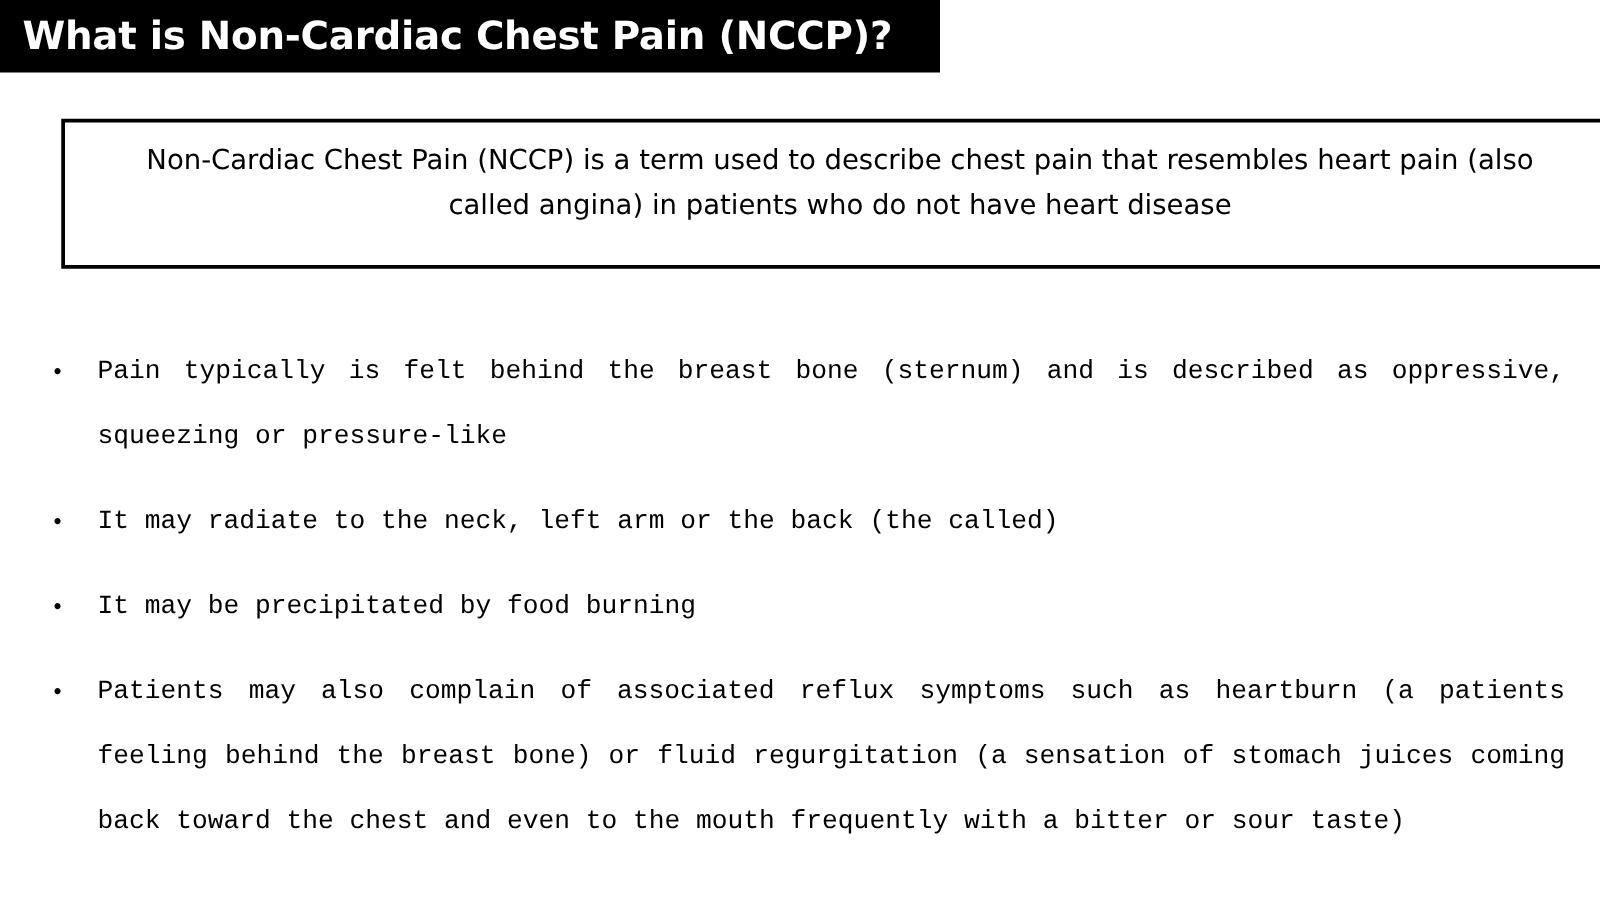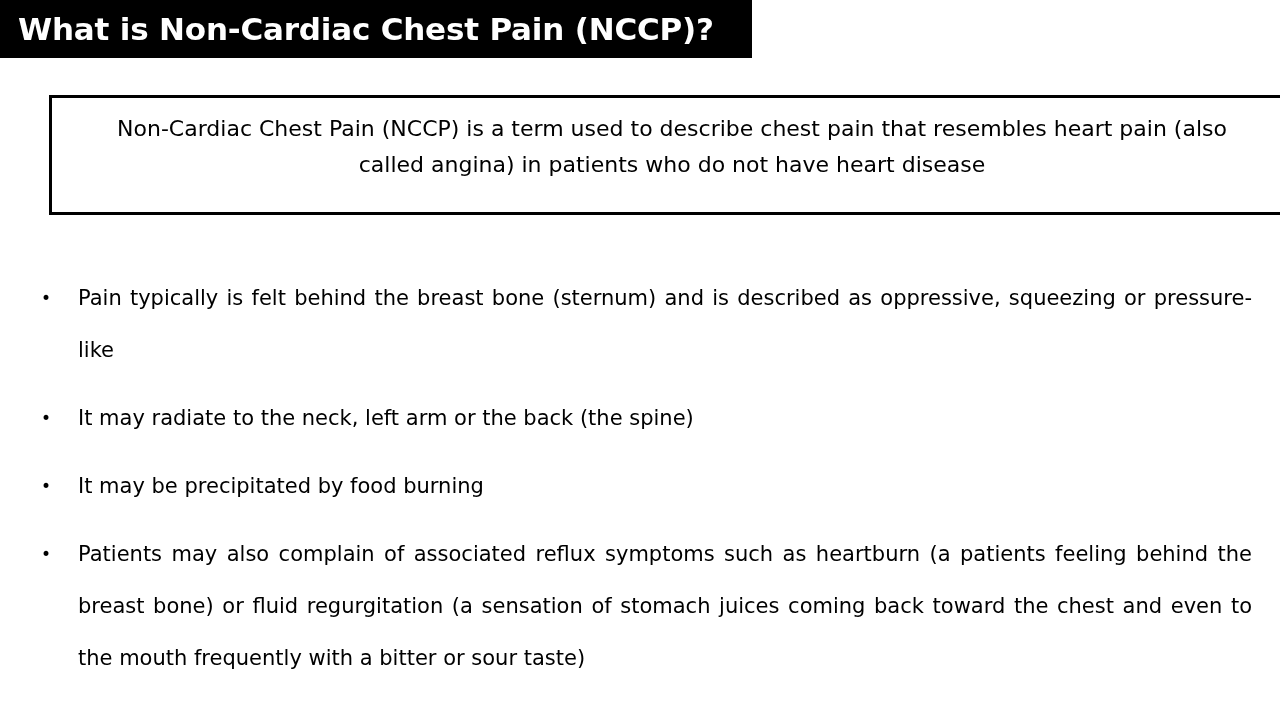--- a/index.html
+++ b/index.html
@@ -95,20 +95,21 @@
   .bullet-marker {
     position: absolute;
     left: 7px;
     top: 0;
     line-height: 52px;
     font-size: 17px;
     color: #000000;
   }
   .bullet-text {
     display: block;
+    font-family: Liberation Mono, monospace;
   }
 
   
   #citation {
     position: absolute;
     left: 425px;
     top: 658px;
     width: 830px;
     font-family: "Liberation Serif", serif;
     font-style: italic;
@@ -137,21 +138,21 @@
 
   <div id="bullet-list">
 
     <div class="bullet-item">
       <span class="bullet-marker">•</span>
       <span class="bullet-text">Pain typically is felt behind the breast bone (sternum) and is described as oppressive, squeezing or pressure-like</span>
     </div>
 
     <div class="bullet-item no-justify">
       <span class="bullet-marker">•</span>
-      <span class="bullet-text">It may radiate to the neck, left arm or the back (the spine)</span>
+      <span class="bullet-text">It may radiate to the neck, left arm or the back (the called)</span>
     </div>
 
     <div class="bullet-item no-justify">
       <span class="bullet-marker">•</span>
       <span class="bullet-text">It may be precipitated by food burning</span>
     </div>
 
     <div class="bullet-item">
       <span class="bullet-marker">•</span>
       <span class="bullet-text">Patients may also complain of associated reflux symptoms such as heartburn (a patients feeling behind the breast bone) or fluid regurgitation (a sensation of stomach juices coming back toward the chest and even to the mouth frequently with a bitter or sour taste)</span>

